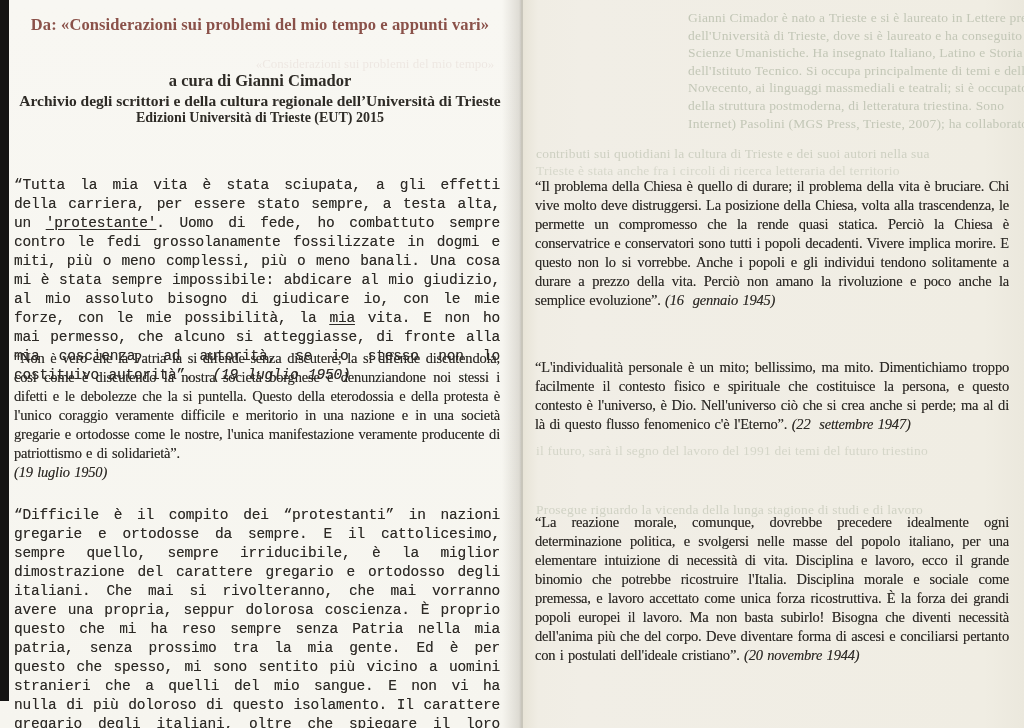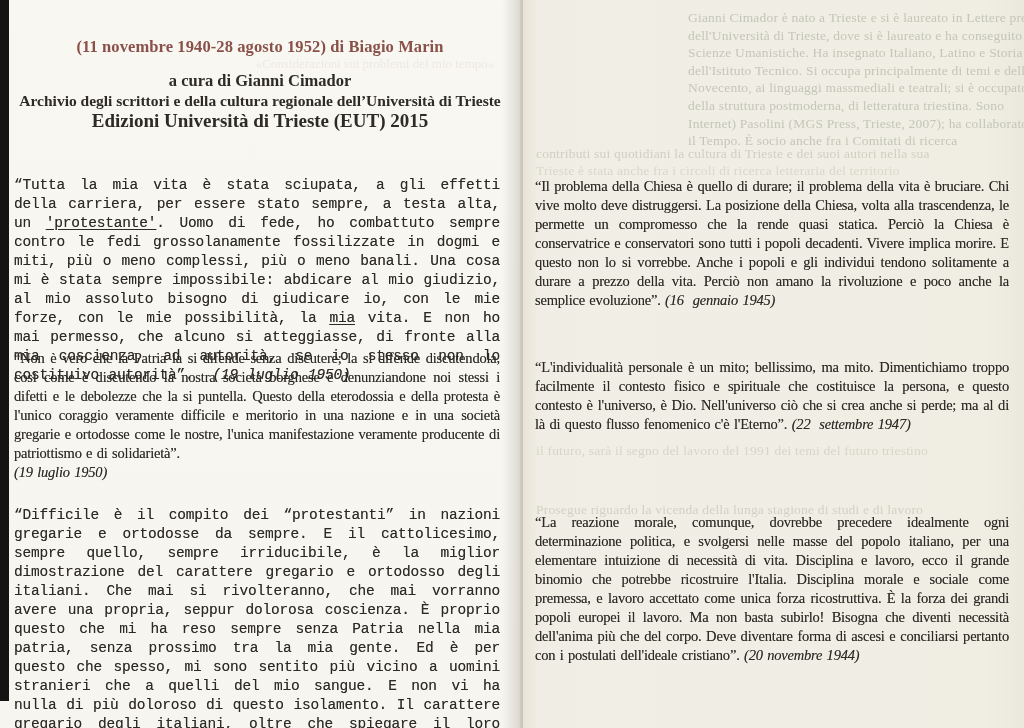--- a/index.html
+++ b/index.html
@@ -21,21 +21,21 @@
   }
   .fold-line{position:absolute;left:521px;top:0;width:2px;height:728px;background:#c9c6bb;}
 
   .hdr{position:absolute;left:6px;width:508px;text-align:center;font-weight:bold;}
   .hdr-red{color:#8a5149;font-size:16.5px;letter-spacing:0.1px;}
   .hdr-black{color:#2e2b26;font-size:16px;}
   .t1{top:15px;}
   .t2{top:37px;}
   .t3{top:71px;font-size:16.5px;}
   .t4{top:92px;font-size:15.5px;}
-  .t5{top:110px;font-size:19px;}
+  .t5{top:110px;font-size:14px;}
 
   .par{
     position:absolute;text-align:justify;color:#2d2a26;
     font-size:14.5px;line-height:19px;letter-spacing:-0.2px;word-spacing:1px;
     text-shadow:0 0 0.4px rgba(45,42,38,0.5);
   }
   .lcol{left:14px;width:486px;}
   .rcol{left:535px;width:474px;}
   .lp1{top:176px;font-family:Liberation Mono, monospace;} .lp2{top:349px;} .lp3{top:506px;font-family:Liberation Mono, monospace;}
   .rp1{top:177px;} .rp2{top:358px;} .rp3{top:513px;}
@@ -56,41 +56,40 @@
   .ghost-red{
     position:absolute;left:225px;top:56px;width:300px;color:#8a5149;opacity:.09;
     font-size:13px;white-space:nowrap;overflow:hidden;text-align:center;filter:blur(0.4px);
   }
 </style>
 </head>
 <body>
 
 <div class="page page-left">
   <div class="ghost-red">«Considerazioni sui problemi del mio tempo»</div>
-  <div class="hdr hdr-red t2">(11 novembre 1940-28 agosto 1952) di Biagio Marin</div>
+  <div class="hdr hdr-red t1">Da: «Considerazioni sui problemi del mio tempo e appunti vari»</div>
   <div class="hdr hdr-black t3">a cura di Gianni Cimador</div>
   <div class="hdr hdr-black t4">Archivio degli scrittori e della cultura regionale dell’Università di Trieste</div>
   <div class="hdr hdr-black t5">Edizioni Università di Trieste (EUT) 2015</div>
 
   <div class="par lcol lp1"><span>“Tutta la mia vita è stata sciupata, a gli effetti della carriera, per essere stato sempre, a testa alta, un </span><span class="seg-u">'protestante'</span><span>. Uomo di fede, ho combattuto sempre contro le fedi grossolanamente fossilizzate in dogmi e miti, più o meno complessi, più o meno banali. Una cosa mi è stata sempre impossibile: abdicare al mio giudizio, al mio assoluto bisogno di giudicare io, con le mie forze, con le mie possibilità, la </span><span class="seg-u">mia</span><span> vita. E non ho mai permesso, che alcuno si atteggiasse, di fronte alla mia coscienza, ad autorità, se io stesso non lo costituivo autorità”.&nbsp; </span><span class="seg-d">(19 luglio 1950)</span></div>
   <div class="par lcol lp2"><span>“Non è vero che la Patria la si difende senza discutere; la si difende discutendola, così come è discutendo la nostra società borghese e denunziandone noi stessi i difetti e le debolezze che la si puntella. Questo della eterodossia e della protesta è l'unico coraggio veramente difficile e meritorio in una nazione e in una società gregarie e ortodosse come le nostre, l'unica manifestazione veramente producente di patriottismo e di solidarietà”.</span><br><span class="seg-d">(19 luglio 1950)</span></div>
   <div class="par lcol lp3"><span>“Difficile è il compito dei “protestanti” in nazioni gregarie e ortodosse da sempre. E il cattolicesimo, sempre quello, sempre irriducibile, è la miglior dimostrazione del carattere gregario e ortodosso degli italiani. Che mai si rivolteranno, che mai vorranno avere una propria, seppur dolorosa coscienza. È proprio questo che mi ha reso sempre senza Patria nella mia patria, senza prossimo tra la mia gente. Ed è per questo che spesso, mi sono sentito più vicino a uomini stranieri che a quelli del mio sangue. E non vi ha nulla di più doloroso di questo isolamento. Il carattere gregario degli italiani, oltre che spiegare il loro cattolicesimo formale, spiega anche il loro fascismo e perché, per rendere, devono sentirsi comandati”.&nbsp;&nbsp; </span><span class="seg-d">(19 luglio 1950)</span></div>
 </div>
 
 <div class="page page-right"></div>
 
 <div class="ghost ghost-bio">
     <div>Gianni Cimador è nato a Trieste e si è laureato in Lettere presso la</div>
     <div>dell'Università di Trieste, dove si è laureato e ha conseguito il</div>
     <div>Scienze Umanistiche. Ha insegnato Italiano, Latino e Storia e</div>
     <div>dell'Istituto Tecnico. Si occupa principalmente di temi e delle</div>
     <div>Novecento, ai linguaggi massmediali e teatrali; si è occupato</div>
     <div>della struttura postmoderna, di letteratura triestina. Sono</div>
     <div>Internet) Pasolini (MGS Press, Trieste, 2007); ha collaborato</div>
-    <div>il Tempo. È socio anche fra i Comitati di ricerca</div>
   </div>
 <div class="ghost ghost-line gl0">contributi sui quotidiani la cultura di Trieste e dei suoi autori nella sua</div>
 <div class="ghost ghost-line gl1">Trieste è stata anche fra i circoli di ricerca letteraria del territorio</div>
 <div class="ghost ghost-line gl2">il futuro, sarà il segno del lavoro del 1991 dei temi del futuro triestino</div>
 <div class="ghost ghost-line gl3">Prosegue riguardo la vicenda della lunga stagione di studi e di lavoro</div>
 
 <div class="par rcol rp1"><span>“Il problema della Chiesa è quello di durare; il problema della vita è bruciare. Chi vive molto deve distruggersi. La posizione della Chiesa, volta alla trascendenza, le permette un compromesso che la rende quasi statica. Perciò la Chiesa è conservatrice e conservatori sono tutti i popoli decadenti. Vivere implica morire. E questo non lo si vorrebbe. Anche i popoli e gli individui tendono solitamente a durare a prezzo della vita. Perciò non amano la rivoluzione e poco anche la semplice evoluzione”. </span><span class="seg-d">(16&nbsp; gennaio 1945)</span></div>
 <div class="par rcol rp2"><span>“L'individualità personale è un mito; bellissimo, ma mito. Dimentichiamo troppo facilmente il contesto fisico e spirituale che costituisce la persona, e questo contesto è l'universo, è Dio. Nell'universo ciò che si crea anche si perde; ma al di là di questo flusso fenomenico c'è l'Eterno”. </span><span class="seg-d">(22&nbsp; settembre 1947)</span></div>
 <div class="par rcol rp3"><span>“La reazione morale, comunque, dovrebbe precedere idealmente ogni determinazione politica, e svolgersi nelle masse del popolo italiano, per una elementare intuizione di necessità di vita. Disciplina e lavoro, ecco il grande binomio che potrebbe ricostruire l'Italia. Disciplina morale e sociale come premessa, e lavoro accettato come unica forza ricostruttiva. È la forza dei grandi popoli europei il lavoro. Ma non basta subirlo! Bisogna che diventi necessità dell'anima più che del corpo. Deve diventare forma di ascesi e conciliarsi pertanto con i postulati dell'ideale cristiano”. </span><span class="seg-d">(20 novembre 1944)</span></div>
 

